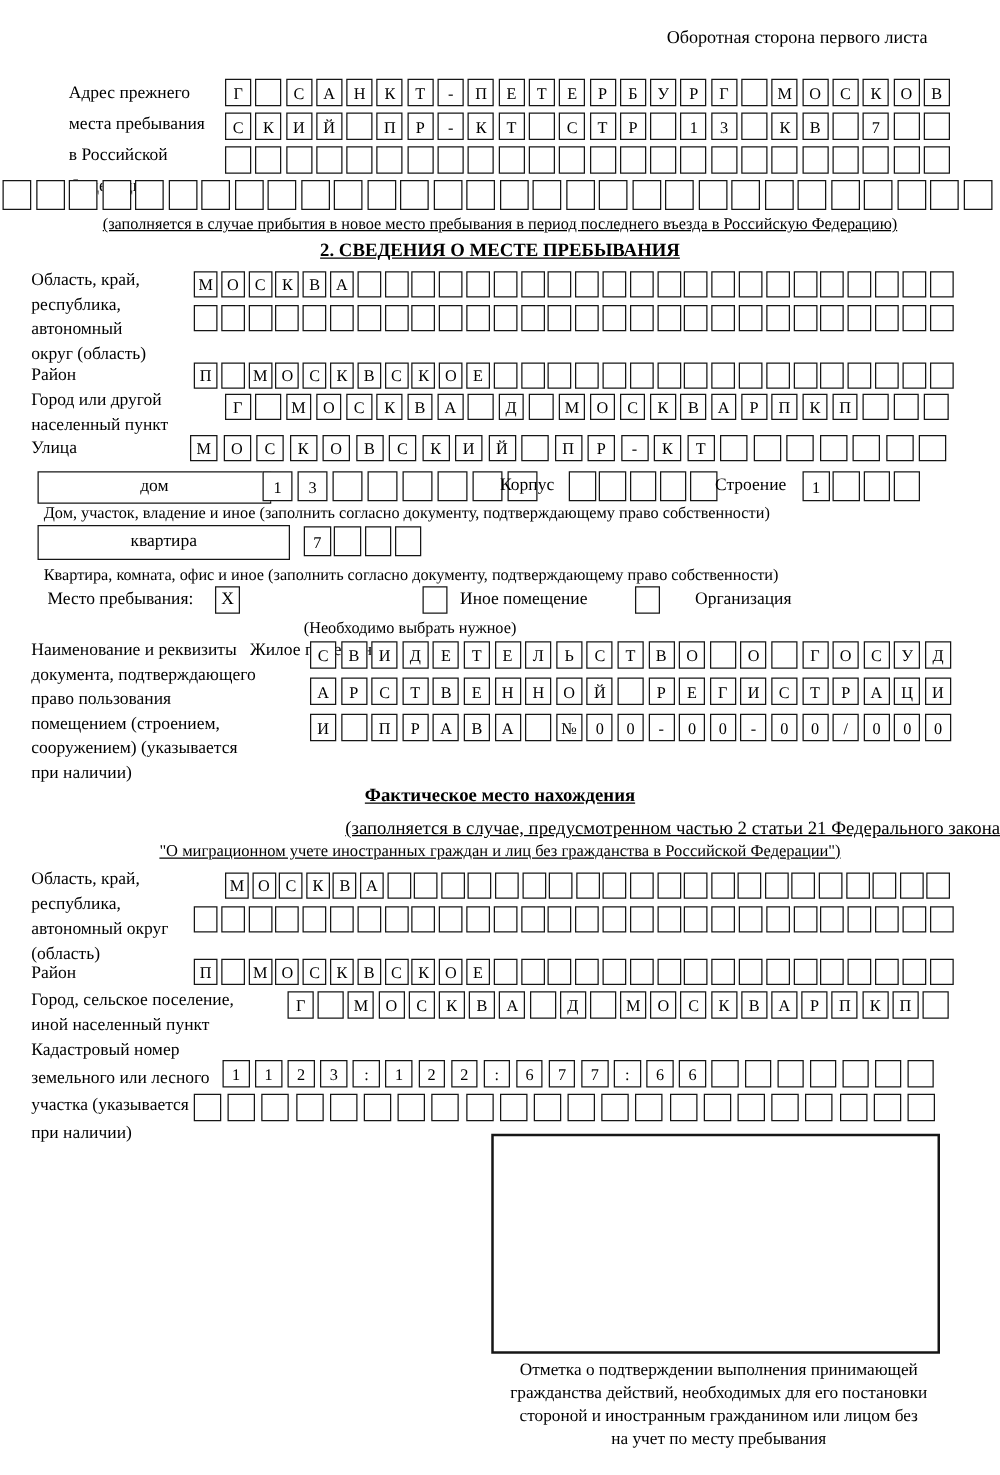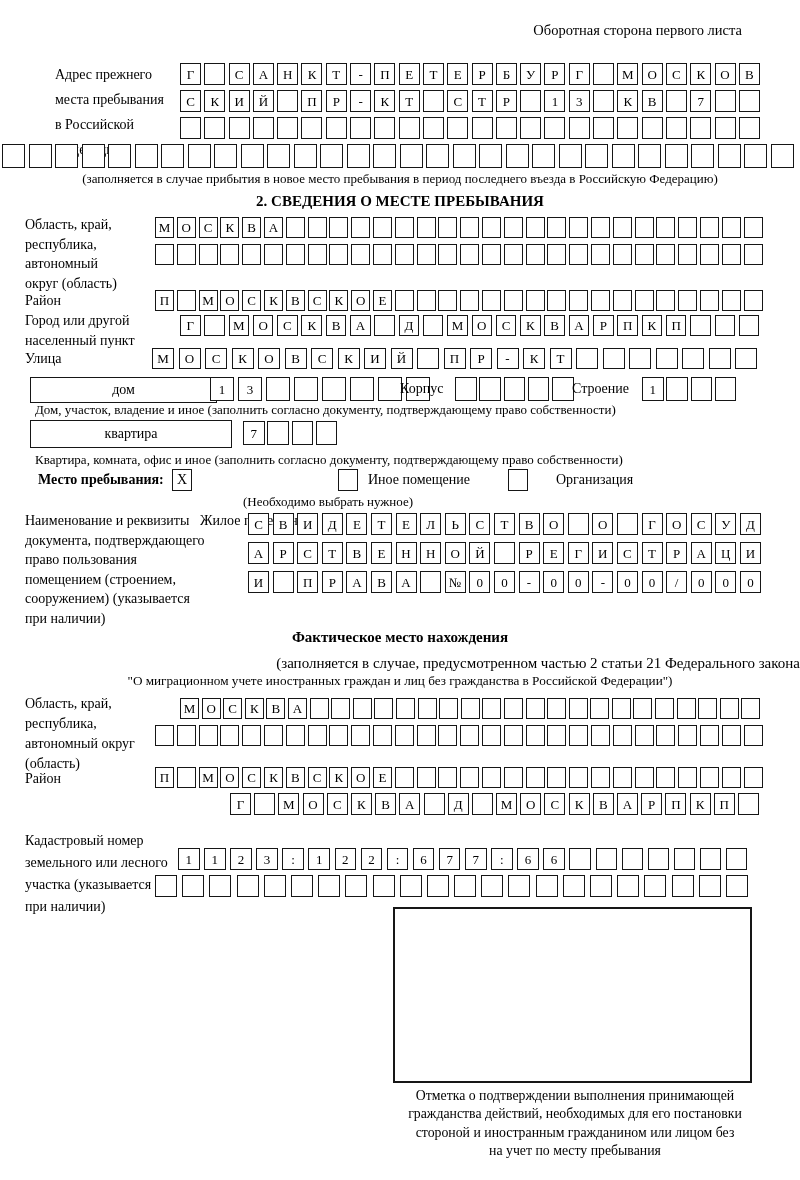--- a/index.html
+++ b/index.html
@@ -12,21 +12,21 @@
     color:#000;
     overflow:hidden;
   }
   .abs{position:absolute;}
   .label{font-size:14px;line-height:25px;}
   .label div{white-space:nowrap;}
   .lh20 div{line-height:20px;}
   .lh19 div{line-height:19.5px;}
   .lh22 div{line-height:22px;}
   .caption{font-size:13px;white-space:nowrap;}
-  .center{width:100%;text-align:center;left:0;}
+  .center{width:100%;text-align:center;left:0;text-decoration:underline;}
   .title{font-weight:bold;font-size:15px;}
   .row{display:flex;align-items:flex-start;}
   .cell{
     box-sizing:border-box;
     border:1.5px solid #161616;
     background:#fff;
     display:inline-flex;align-items:center;justify-content:center;
     font-size:13px;line-height:1;flex:0 0 auto;
   }
   
@@ -378,21 +378,21 @@
   <div class="abs boxfield" style="left:30px;top:420px;width:202px;height:28px;">квартира</div>
   <div class="abs row cg" style="left:243px;top:421px;">
       <span class="cell">7</span>
       <span class="cell"></span>
       <span class="cell"></span>
       <span class="cell"></span>
     </div>
 
   <div class="abs caption" style="left:35px;top:452px;">Квартира, комната, офис и иное (заполнить согласно документу, подтверждающему право собственности)</div>
 
-  <div class="abs opt-label" style="left:38px;top:472px;font-weight:bold;">Место пребывания:</div>
+  <div class="abs opt-label" style="left:38px;top:472px;">Место пребывания:</div>
   <span class="abs checkbox" style="left:172px;top:469px;">X</span>
   <div class="abs opt-label" style="left:200px;top:472px;margin-top:41px;">Жилое помещение</div>
   <span class="abs checkbox" style="left:338px;top:469px;"></span>
   <div class="abs opt-label" style="left:368px;top:472px;">Иное помещение</div>
   <span class="abs checkbox" style="left:508px;top:469px;"></span>
   <div class="abs opt-label" style="left:556px;top:472px;">Организация</div>
   <div class="abs caption" style="left:243px;top:494px;">(Необходимо выбрать нужное)</div>
 
   <div class="abs label lh19" style="left:25px;top:511px;">
     <div>Наименование и реквизиты</div>
@@ -569,20 +569,24 @@
       <span class="cell"></span>
       <span class="cell"></span>
       <span class="cell"></span>
       <span class="cell"></span>
       <span class="cell"></span>
       <span class="cell"></span>
       <span class="cell"></span>
       <span class="cell"></span>
     </div>
 
+  <div class="abs label lh19" style="left:25px;top:791px;">
+    <div>Город, сельское поселение,</div>
+    <div>иной населенный пункт</div>
+  </div>
   <div class="abs row cj" style="left:230px;top:793px;">
       <span class="cell">Г</span>
       <span class="cell"></span>
       <span class="cell">М</span>
       <span class="cell">О</span>
       <span class="cell">С</span>
       <span class="cell">К</span>
       <span class="cell">В</span>
       <span class="cell">А</span>
       <span class="cell"></span>

